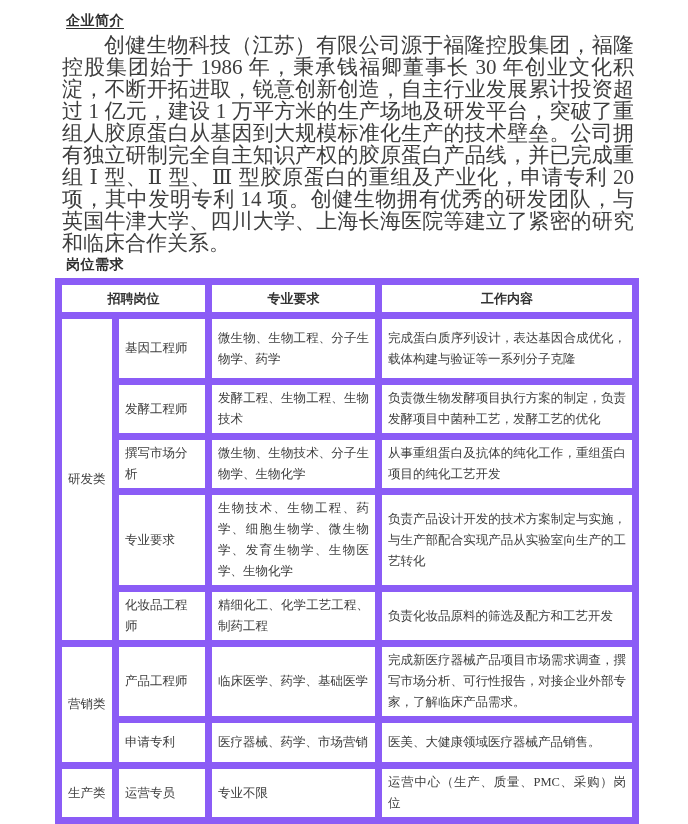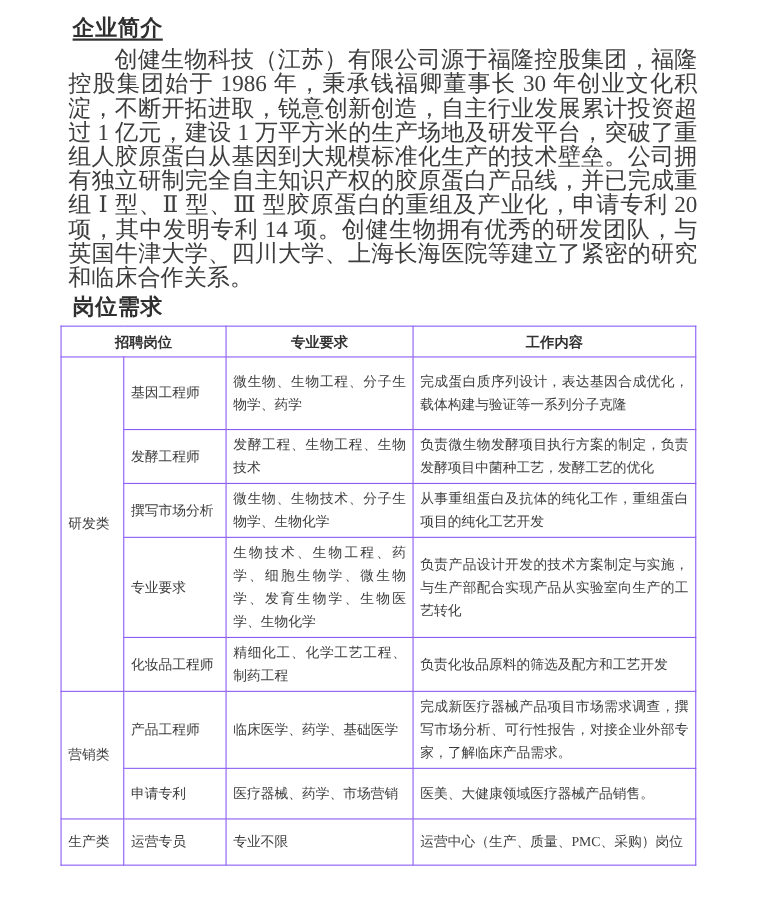--- a/index.html
+++ b/index.html
@@ -8,21 +8,21 @@
     width: 688px; height: 824px;
     background: #ffffff;
     color: #3d3d3d;
     font-family: "Liberation Serif", "DejaVu Serif", serif;
     overflow: hidden;
   }
   .doc {
     padding: 12px 52px 0 62px;
   }
   h2.sec-title {
-    font-size: 20px;
+    font-size: 14px;
     font-weight: bold;
     margin: 0 0 4px 4px;
     color: #2f2f2f;
     letter-spacing: 0.5px;
   }
   h2.underlined span { text-decoration: underline; text-underline-offset: 3px; }
   p.intro {
     margin: 2px 0 2px 0;
     width: 572px;
     font-size: 21px;
@@ -31,21 +31,21 @@
     text-align: justify;
   }
   
   table.jobs {
     border-collapse: collapse;
     table-layout: fixed;
     width: 577px;
     margin: 3px 0 0 -7px;
   }
   table.jobs th, table.jobs td {
-    border: 1px solid #8b5cf6;
+    border: 7px solid #8b5cf6;
     font-size: 12.5px;
     line-height: 21px;
     padding: 3px 6px;
     vertical-align: middle;
     word-break: break-all;
   }
   table.jobs th {
     font-weight: bold;
     text-align: center;
     height: 28px;

